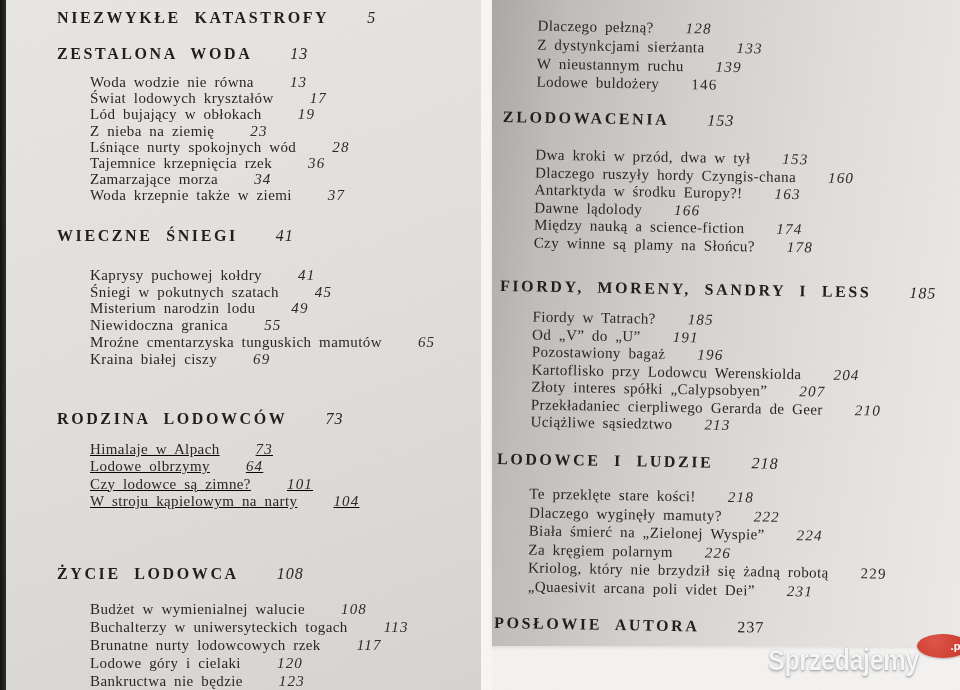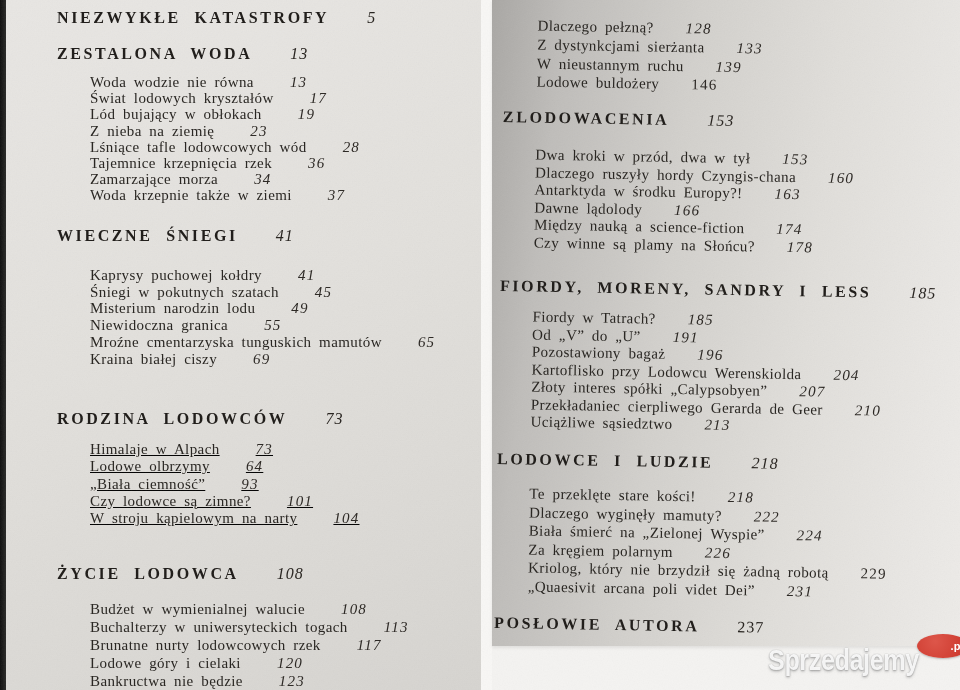--- a/index.html
+++ b/index.html
@@ -95,21 +95,21 @@
           <div class="sec-head"><span class="h-title">NIEZWYKŁE KATASTROFY</span><span class="h-num">5</span></div>
           <div class="items"></div>
         </div>
         <div class="sec">
           <div class="sec-head"><span class="h-title">ZESTALONA WODA</span><span class="h-num">13</span></div>
           <div class="items">
             <div class="row"><span class="t">Woda wodzie nie równa</span><span class="num">13</span></div>
             <div class="row"><span class="t">Świat lodowych kryształów</span><span class="num">17</span></div>
             <div class="row"><span class="t">Lód bujający w obłokach</span><span class="num">19</span></div>
             <div class="row"><span class="t">Z nieba na ziemię</span><span class="num">23</span></div>
-            <div class="row"><span class="t">Lśniące tafle lodowcowych wód</span><span class="num">28</span></div>
+            <div class="row"><span class="t">Lśniące nurty spokojnych wód</span><span class="num">28</span></div>
             <div class="row"><span class="t">Tajemnice krzepnięcia rzek</span><span class="num">36</span></div>
             <div class="row"><span class="t">Zamarzające morza</span><span class="num">34</span></div>
             <div class="row"><span class="t">Woda krzepnie także w ziemi</span><span class="num">37</span></div>
           </div>
         </div>
         <div class="sec">
           <div class="sec-head"><span class="h-title">WIECZNE ŚNIEGI</span><span class="h-num">41</span></div>
           <div class="items">
             <div class="row"><span class="t">Kaprysy puchowej kołdry</span><span class="num">41</span></div>
             <div class="row"><span class="t">Śniegi w pokutnych szatach</span><span class="num">45</span></div>
@@ -117,21 +117,20 @@
             <div class="row"><span class="t">Niewidoczna granica</span><span class="num">55</span></div>
             <div class="row"><span class="t">Mroźne cmentarzyska tunguskich mamutów</span><span class="num">65</span></div>
             <div class="row"><span class="t">Kraina białej ciszy</span><span class="num">69</span></div>
           </div>
         </div>
         <div class="sec">
           <div class="sec-head"><span class="h-title">RODZINA LODOWCÓW</span><span class="h-num">73</span></div>
           <div class="items">
             <div class="row"><span class="t">Himalaje w Alpach</span><span class="num">73</span></div>
             <div class="row"><span class="t">Lodowe olbrzymy</span><span class="num">64</span></div>
-            <div class="row"><span class="t">„Biała ciemność”</span><span class="num">93</span></div>
             <div class="row"><span class="t">Czy lodowce są zimne?</span><span class="num">101</span></div>
             <div class="row"><span class="t">W stroju kąpielowym na narty</span><span class="num">104</span></div>
           </div>
         </div>
         <div class="sec">
           <div class="sec-head"><span class="h-title">ŻYCIE LODOWCA</span><span class="h-num">108</span></div>
           <div class="items">
             <div class="row"><span class="t">Budżet w wymienialnej walucie</span><span class="num">108</span></div>
             <div class="row"><span class="t">Buchalterzy w uniwersyteckich togach</span><span class="num">113</span></div>
             <div class="row"><span class="t">Brunatne nurty lodowcowych rzek</span><span class="num">117</span></div>

